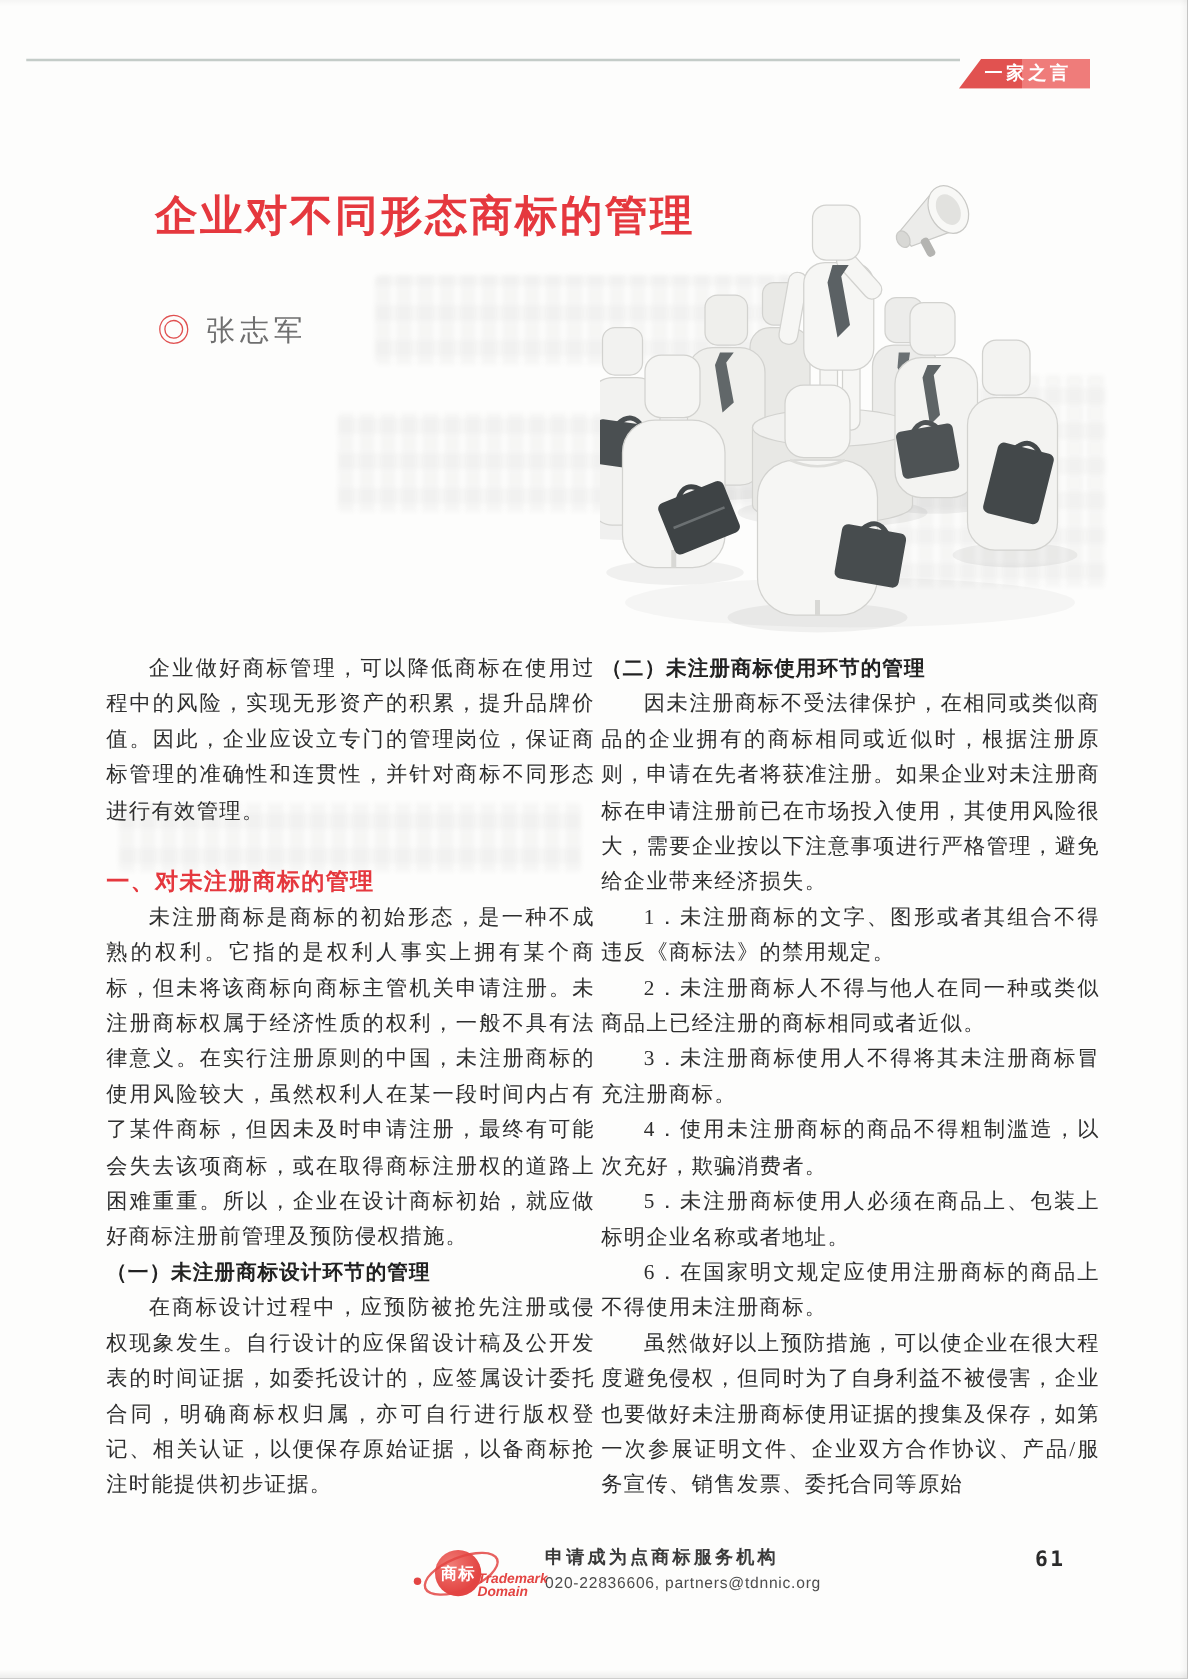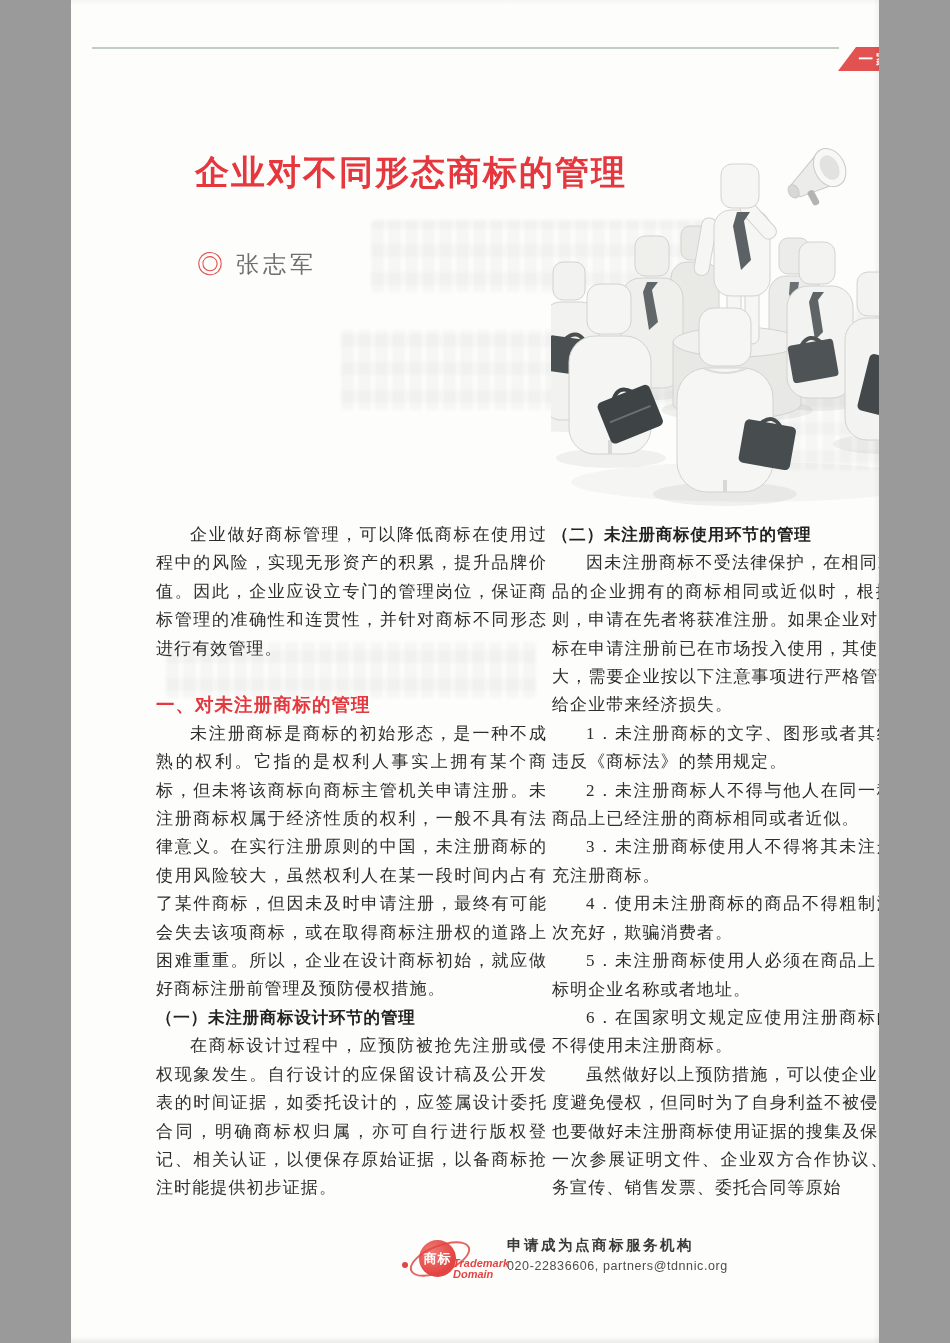--- a/index.html
+++ b/index.html
@@ -1,18 +1,18 @@
 <!DOCTYPE html>
 <html lang="zh"><head>
 <meta charset="utf-8">
 <title>企业对不同形态商标的管理</title>
 <style>
   html,body{margin:0;padding:0;background:#9a9a9a;}
   .page{
-    position:relative; width:808px; height:1343px; margin:0 auto;
+    position:relative; width:950px; height:1343px; margin:0 auto;
     background:#fdfdfc; overflow:hidden;
     font-family:"Liberation Serif", serif;
   }
   .page::after{ 
     content:""; position:absolute; inset:0; pointer-events:none;
     background:
       linear-gradient(to top, rgba(0,0,0,.07), rgba(0,0,0,0) 7px),
       linear-gradient(to left, rgba(0,0,0,.04), rgba(0,0,0,0) 6px),
       linear-gradient(to bottom, rgba(0,0,0,.03), rgba(0,0,0,0) 5px);
   }

